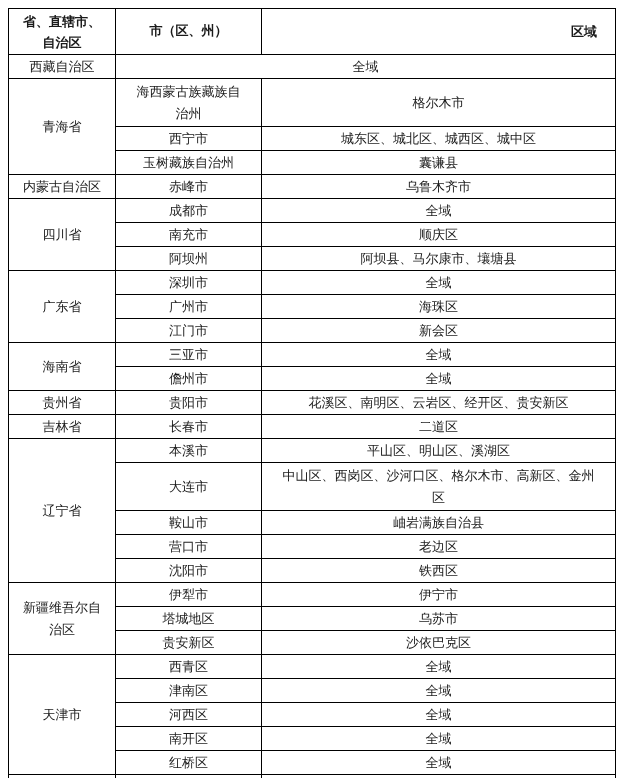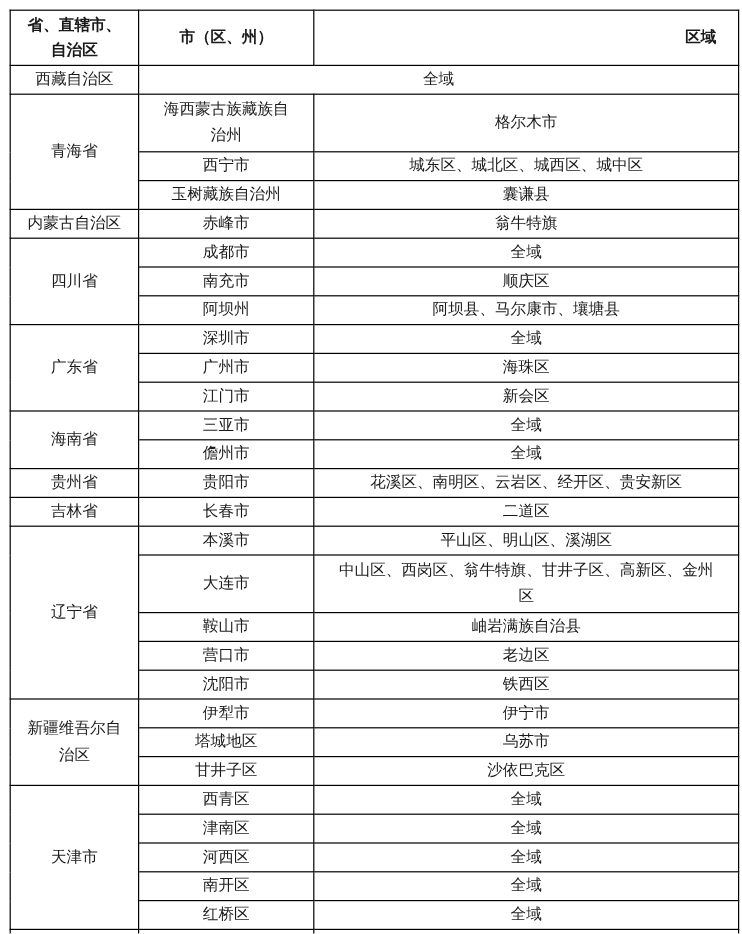--- a/index.html
+++ b/index.html
@@ -84,21 +84,21 @@
           <td class="col-city">西宁市</td>
           <td class="col-region">城东区、城北区、城西区、城中区</td>
         </tr>
         <tr>
           <td class="col-city">玉树藏族自治州</td>
           <td class="col-region">囊谦县</td>
         </tr>
         <tr>
           <td class="col-prov" rowspan="1">内蒙古自治区</td>
           <td class="col-city">赤峰市</td>
-          <td class="col-region">翁牛特旗</td>
+          <td class="col-region">乌鲁木齐市</td>
         </tr>
         <tr>
           <td class="col-prov" rowspan="3">四川省</td>
           <td class="col-city">成都市</td>
           <td class="col-region">全域</td>
         </tr>
         <tr>
           <td class="col-city">南充市</td>
           <td class="col-region">顺庆区</td>
         </tr>
@@ -138,21 +138,21 @@
           <td class="col-city">长春市</td>
           <td class="col-region">二道区</td>
         </tr>
         <tr>
           <td class="col-prov" rowspan="5">辽宁省</td>
           <td class="col-city">本溪市</td>
           <td class="col-region">平山区、明山区、溪湖区</td>
         </tr>
         <tr class="tall">
           <td class="col-city">大连市</td>
-          <td class="col-region">中山区、西岗区、翁牛特旗、甘井子区、高新区、金州区</td>
+          <td class="col-region">中山区、西岗区、沙河口区、格尔木市、高新区、金州区</td>
         </tr>
         <tr>
           <td class="col-city">鞍山市</td>
           <td class="col-region">岫岩满族自治县</td>
         </tr>
         <tr>
           <td class="col-city">营口市</td>
           <td class="col-region">老边区</td>
         </tr>
         <tr>
@@ -162,21 +162,21 @@
         <tr>
           <td class="col-prov" rowspan="3">新疆维吾尔自治区</td>
           <td class="col-city">伊犁市</td>
           <td class="col-region">伊宁市</td>
         </tr>
         <tr>
           <td class="col-city">塔城地区</td>
           <td class="col-region">乌苏市</td>
         </tr>
         <tr>
-          <td class="col-city">甘井子区</td>
+          <td class="col-city">贵安新区</td>
           <td class="col-region">沙依巴克区</td>
         </tr>
         <tr>
           <td class="col-prov" rowspan="5">天津市</td>
           <td class="col-city">西青区</td>
           <td class="col-region">全域</td>
         </tr>
         <tr>
           <td class="col-city">津南区</td>
           <td class="col-region">全域</td>

